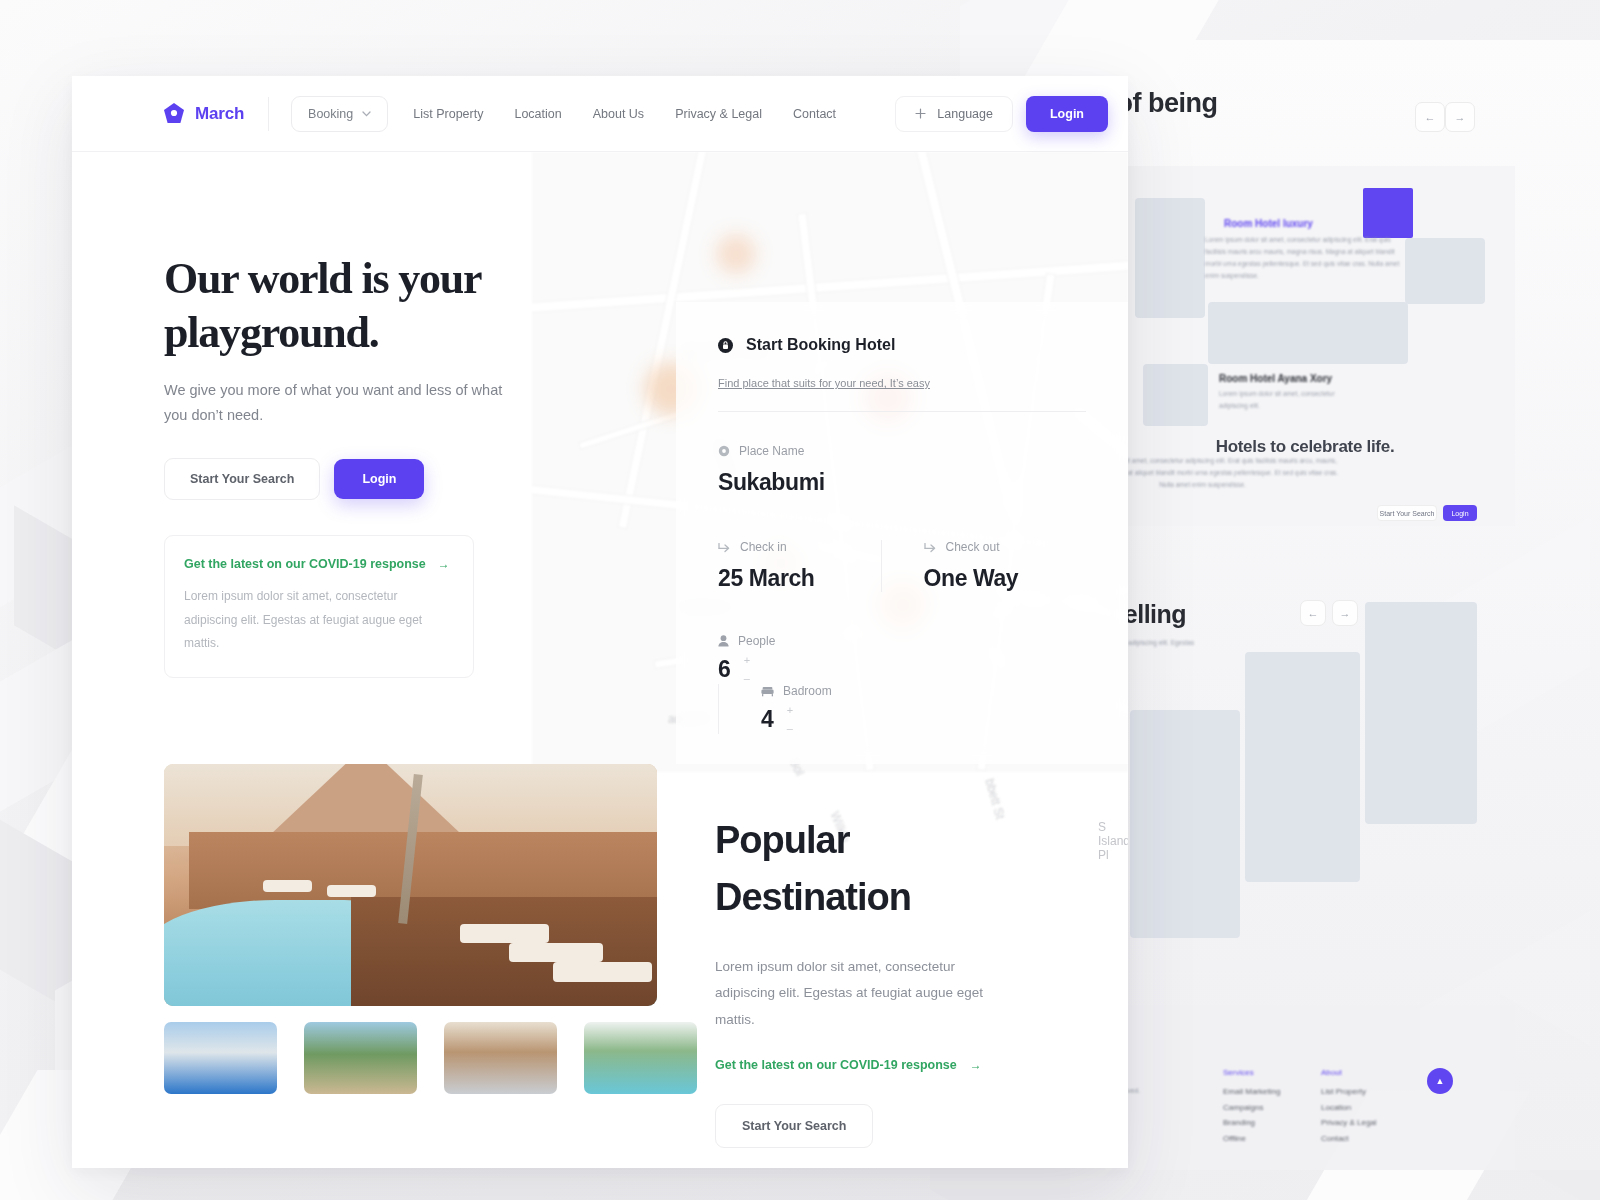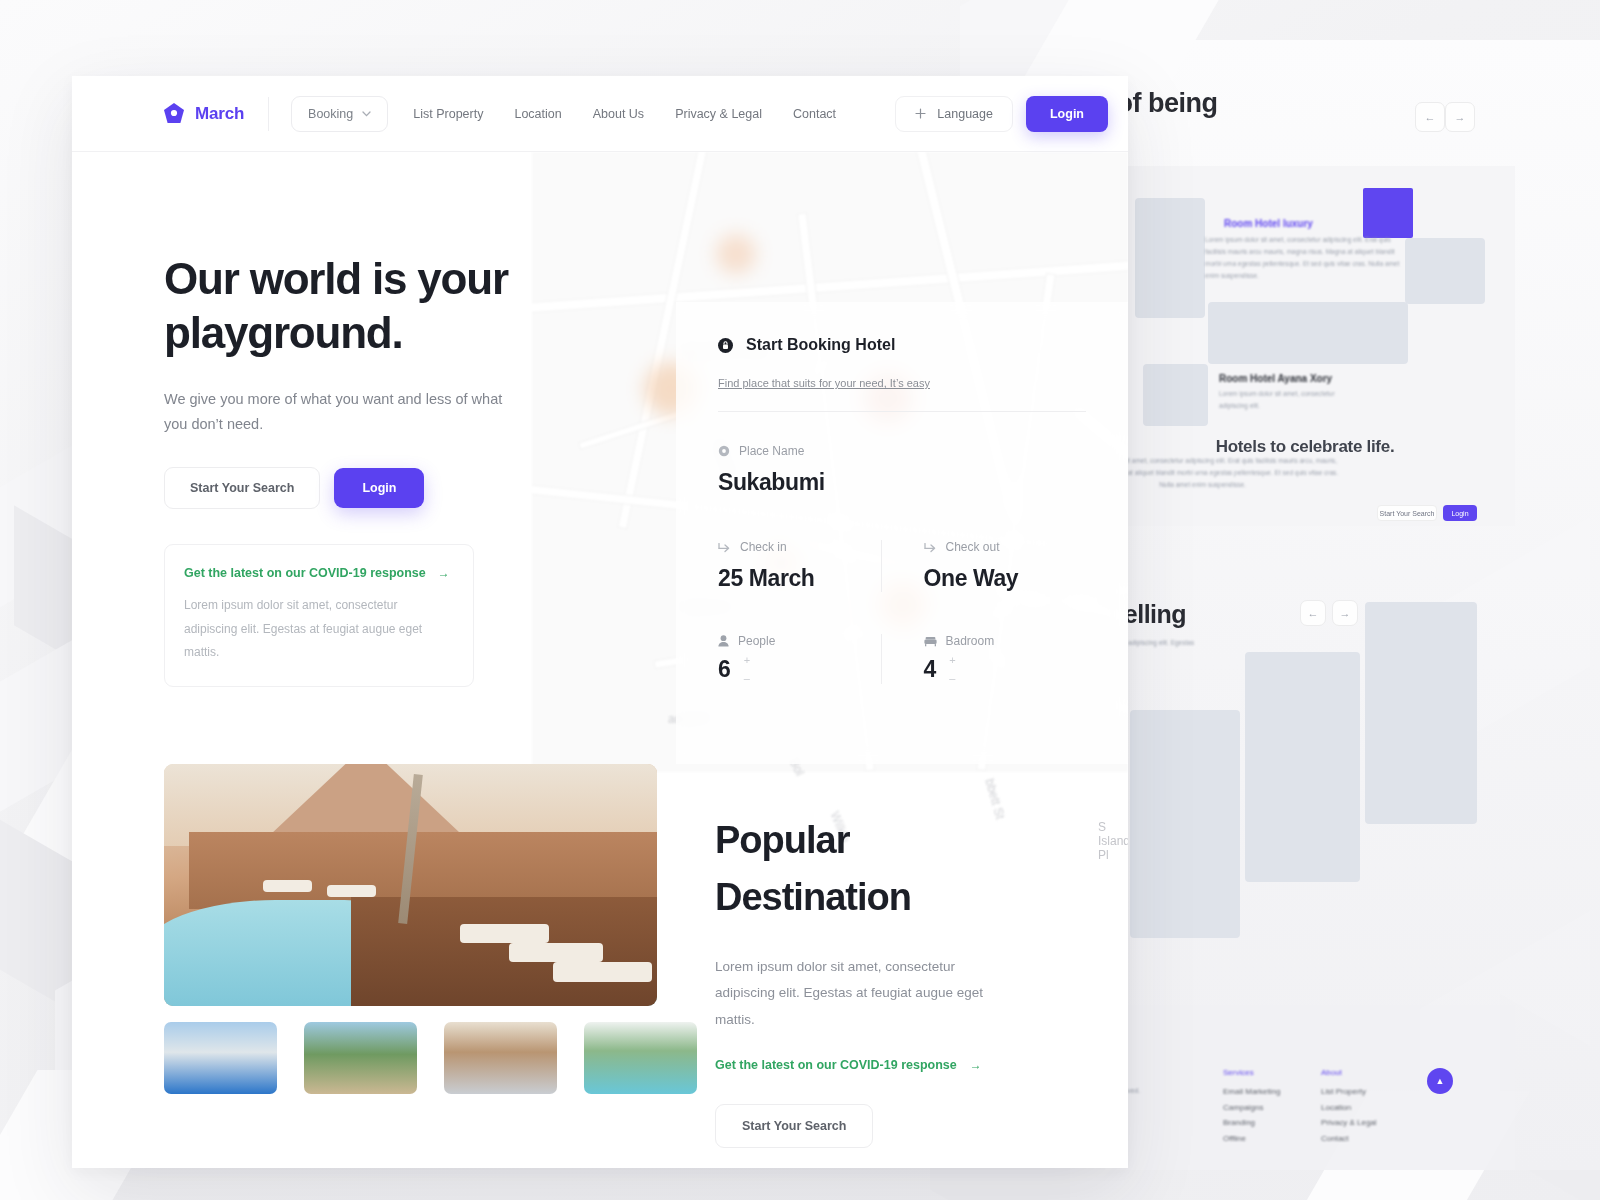--- a/index.html
+++ b/index.html
@@ -136,23 +136,24 @@
   #map .road {
     position:absolute; background:#ffffff;
     box-shadow:0 0 0 1px #f3f3f3;
   }
   #map .blob { position:absolute; border-radius:50%; filter:blur(9px); }
 
   .hero-left { position:absolute; left:92px; top:100px; width:430px; }
   .hero-h1 {
     font-size:44px; line-height:1.22; font-weight:700; color:#1c1f27;
     letter-spacing:-1.2px;
+    font-family:Liberation Serif, serif;
   }
   .hero-sub {
-    margin-top:28px; font-size:14.5px; line-height:1.72; color:#81858e; width:350px;
+    margin-top:19px; font-size:14.5px; line-height:1.72; color:#81858e; width:350px;
   }
   .hero-cta { margin-top:30px; display:flex; align-items:center; gap:14px; }
   .btn-ghost {
     padding:13px 25px; border:1px solid #ededef; border-radius:9px;
     background:#fff; font-size:12.5px; color:#5e626a; font-weight:600;
   }
   .btn-solid {
     padding:13px 28px; border-radius:9px; background:#5b41f0; color:#fff;
     font-size:12.5px; font-weight:700; border:none;
     box-shadow:0 6px 18px rgba(91,65,240,.26);
@@ -181,21 +182,21 @@
   .bk-rule { margin-top:22px; height:1px; background:#eeeef0; }
   .bk-body { padding:32px 42px 0; }
   .field-lbl {
     display:flex; align-items:center; gap:9px;
     font-size:12px; color:#9a9ea6;
   }
   .field-val { margin-top:11px; font-size:23px; font-weight:700; color:#1d2028; letter-spacing:-.4px; }
   .bk-grid { margin-top:44px; display:flex; }
   .bk-col { flex:1; }
   .bk-col.right { padding-left:42px; border-left:1px solid #eeeef0; }
-  .bk-grid2 { margin-top:42px; display:flex; }
+  .bk-grid2 { margin-top:42px; display:flex;flex-direction:column; }
   .stepper { margin-top:7px; display:flex; align-items:center; gap:13px; }
   .stepper .num { font-size:23px; font-weight:700; color:#1d2028; }
   .stepper .ctrl { display:flex; flex-direction:column; gap:7px; }
   .stepper .ctrl b {
     font-size:11px; color:#c9ccd1; line-height:1; font-weight:400; cursor:pointer;
   }
 
   
   #lower { position:absolute; left:0; top:628px; width:100%; }
   .gal-main {

